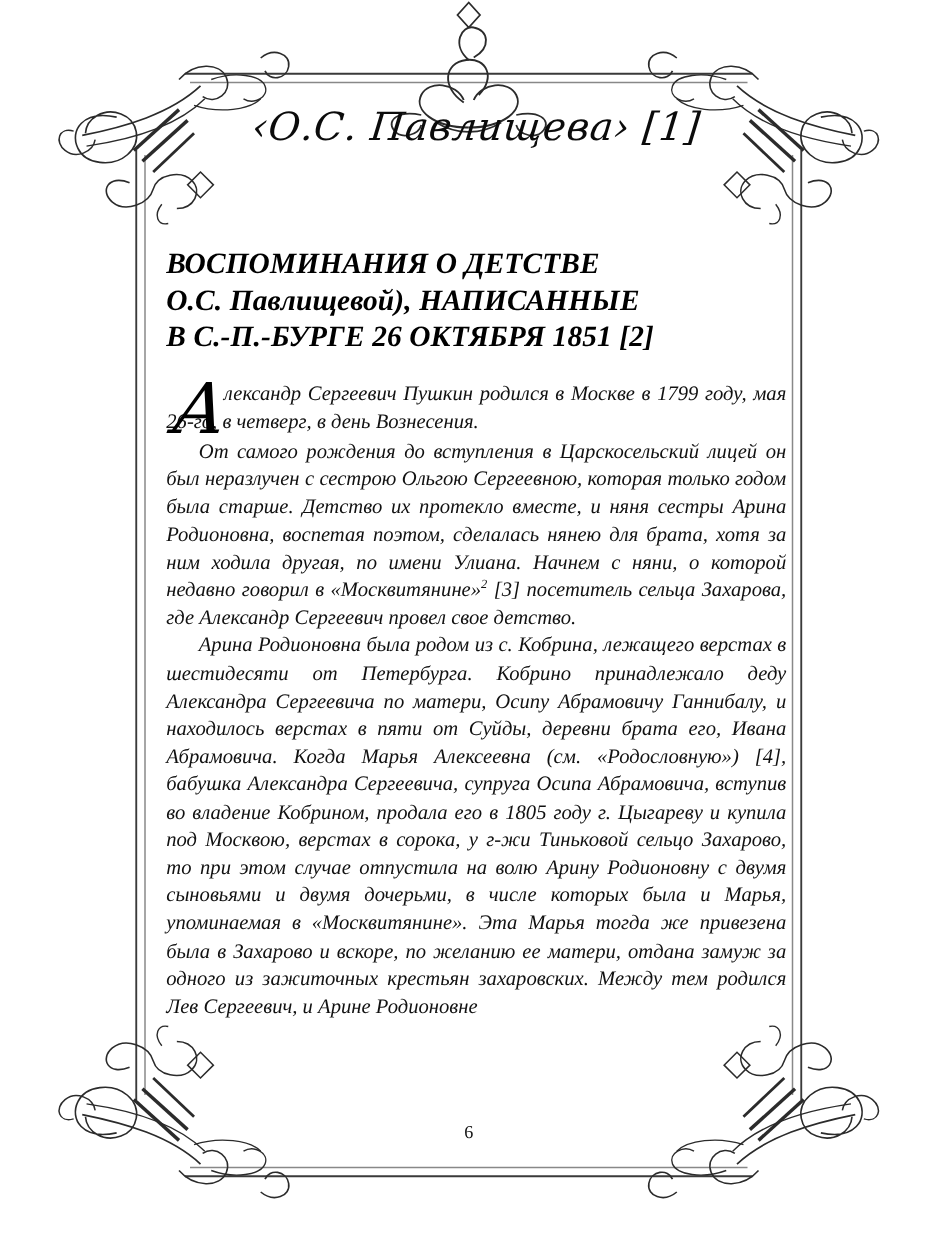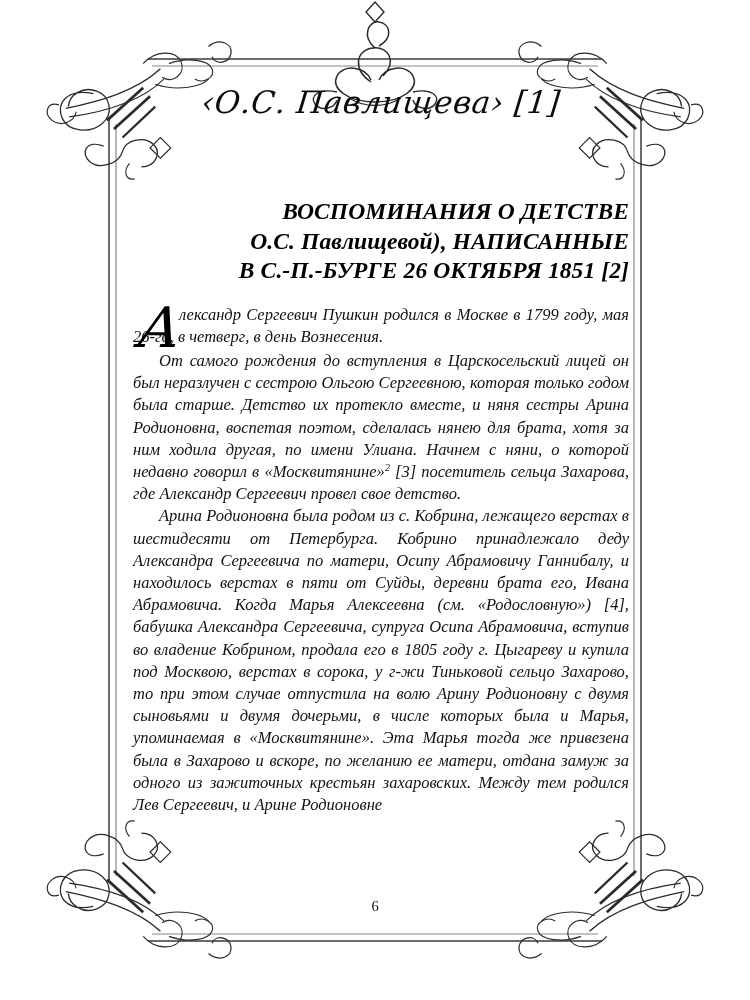--- a/index.html
+++ b/index.html
@@ -57,21 +57,21 @@
   .chapter-heading {
     margin: 76px 0 0 0;
     font-family: "Liberation Serif", "DejaVu Serif", serif;
     font-style: italic;
     font-weight: bold;
     font-size: 23.5px;
     line-height: 1.26;
     letter-spacing: 0.1px;
     color: #000;
   }
-  .chapter-heading .hl { display: block; white-space: pre; text-align: right; }
+  .chapter-heading .hl { display: block; white-space: pre; }
 
   .body-block { margin-top: 18px; }
 
   p.para {
     margin: 0;
     font-size: 16.5px;
     line-height: 22.2px;
     text-align: justify;
     text-justify: inter-word;
     hyphens: manual;

